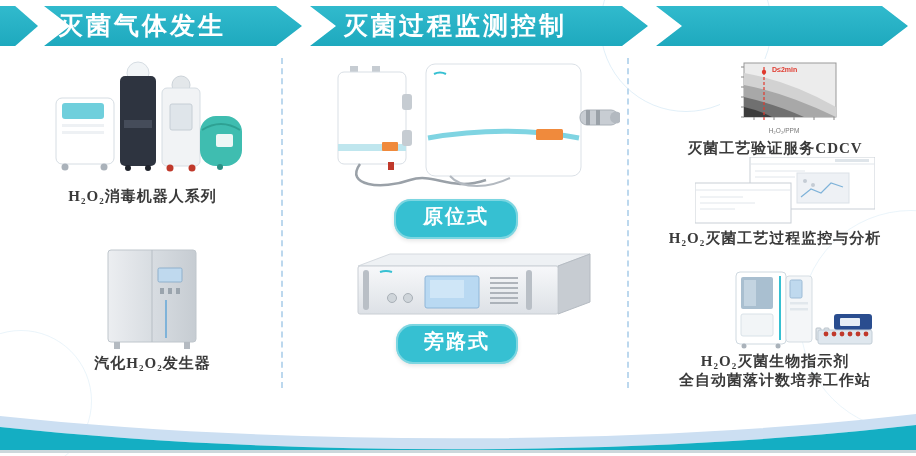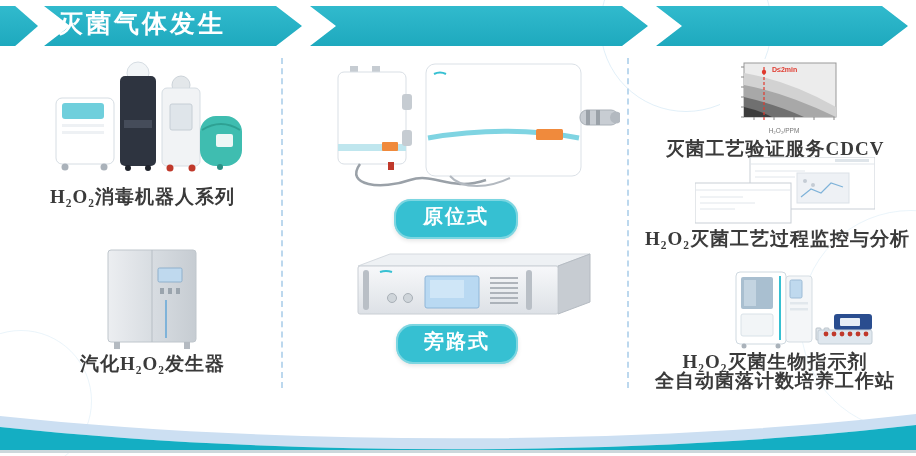--- a/index.html
+++ b/index.html
@@ -22,34 +22,34 @@
   .hdr-band{
     position:absolute;top:6px;height:40px;
     background:linear-gradient(180deg,#31bacd,#1ea9be);
     clip-path:polygon(0 0,calc(100% - 26px) 0,100% 50%,calc(100% - 26px) 100%,0 100%,26px 50%);
   }
   .b1{left:44px;width:258px;}
   .b2{left:310px;width:338px;}
   .b3{left:656px;width:252px;}
   .hdr-title{
     position:absolute;top:11px;height:32px;line-height:30px;text-align:center;
-    color:#ffffff;font-weight:700;font-size:25px;letter-spacing:3px;white-space:nowrap;font-family:Liberation Mono, monospace;
+    color:#ffffff;font-weight:700;font-size:25px;letter-spacing:3px;white-space:nowrap;
   }
   .t1{left:42px;width:200px;}
   .t2{left:330px;width:250px;}
   .t3{left:668px;width:210px;}
 
   
   .divider{position:absolute;top:58px;height:330px;width:0;border-left:2px dashed #bcd8ee;}
   .d1{left:281px;}
   .d2{left:627px;}
 
   
   .caption{
-    position:absolute;text-align:center;color:#3a3a3a;font-weight:700;font-size:19px;
+    position:absolute;text-align:center;color:#3a3a3a;font-weight:700;font-size:15px;
     line-height:19px;letter-spacing:1px;white-space:nowrap;
   }
   .cap-robots{left:30px;top:187px;width:225px;}
   .cap-generator{left:45px;top:354px;width:215px;}
   .cap-cdcv{left:655px;top:139px;width:240px;}
   .cap-soft{left:645px;top:229px;width:260px;}
   .cap-station{left:645px;top:352px;width:260px;}
 
   
   .pill{
@@ -80,20 +80,21 @@
 
   <div class="deco c1"></div>
   <div class="deco c2"></div>
   <div class="deco c3"></div>
 
   <div class="hdr-piece"></div>
   <div class="hdr-band b1"></div>
   <div class="hdr-band b2"></div>
   <div class="hdr-band b3"></div>
   <div class="hdr-title t1">灭菌气体发生</div>
+  <div class="hdr-title t2">灭菌过程监测控制</div>
 
   <div class="divider d1"></div>
   <div class="divider d2"></div>
 
   <svg class="img" style="left:50px;top:60px" width="195" height="115" viewBox="0 0 195 115">
     <g>
       <rect x="6" y="38" width="58" height="66" rx="6" fill="#ffffff" stroke="#d6dde3"></rect>
       <rect x="12" y="43" width="42" height="16" rx="3" fill="#6fcfdc"></rect>
       <rect x="12" y="64" width="42" height="3" fill="#eef1f4"></rect>
       <rect x="12" y="71" width="42" height="3" fill="#eef1f4"></rect>

